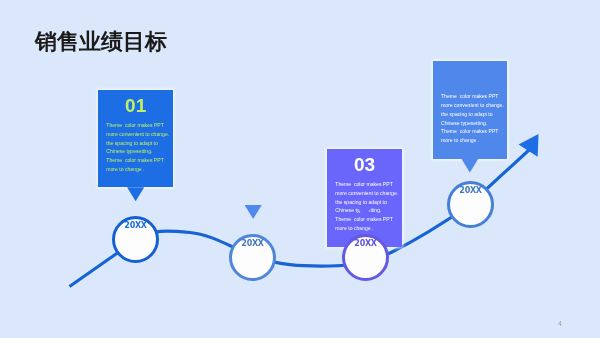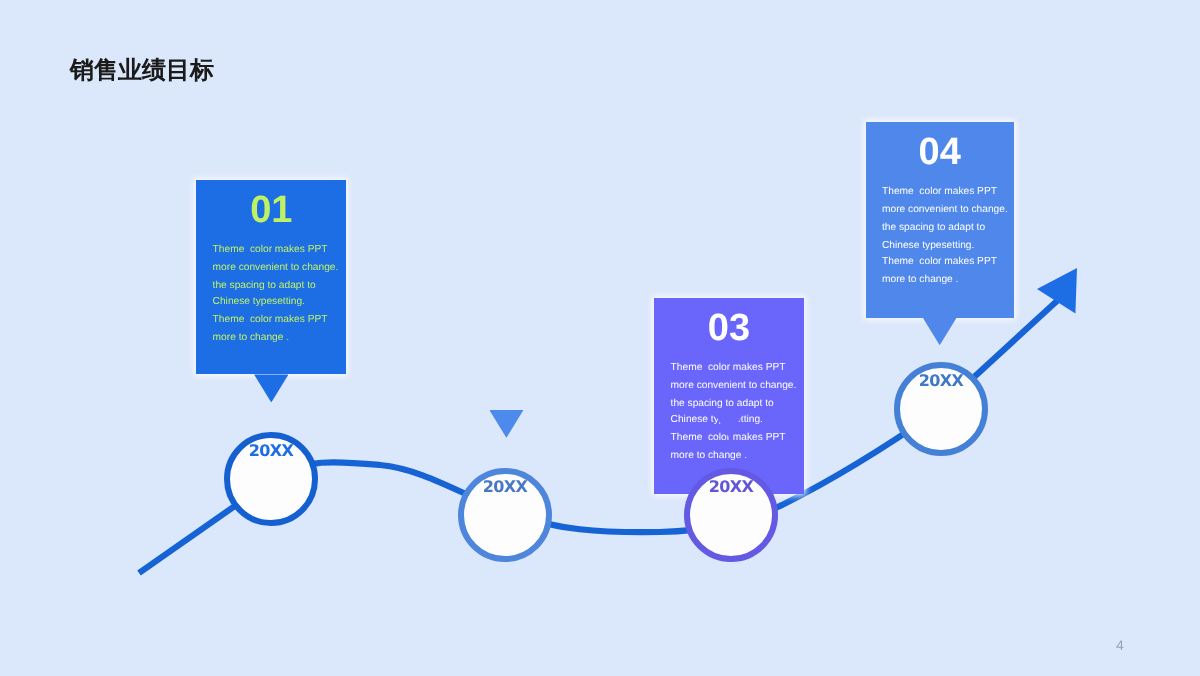--- a/index.html
+++ b/index.html
@@ -1,21 +1,21 @@
 <!DOCTYPE html>
 <html><head>
 <meta charset="utf-8">
 <style>
   html,body{margin:0;padding:0;background:#fff;}
   body{width:600px;height:338px;overflow:hidden;
        font-family:"Liberation Sans",sans-serif;}
   .slide{position:relative;width:600px;height:338px;background:#dbe7fb;overflow:hidden;}
 
   
-  .title{position:absolute;left:35px;top:27px;font-size:12px;font-weight:bold;
+  .title{position:absolute;left:35px;top:27px;font-size:22px;font-weight:bold;
          color:#1a1a1a;letter-spacing:0;white-space:nowrap;}
 
   
   .card{position:absolute;color:#fff;box-shadow:0 0 3px 0.8px rgba(255,255,255,0.85);}
   .card .num{position:absolute;left:0;right:0;top:5.5px;text-align:center;
              font-size:19px;font-weight:bold;line-height:19px;}
   .card .body{position:absolute;left:8px;top:31px;width:64px;
               font-size:5.1px;line-height:8.8px;white-space:pre;}
   .pointer{position:absolute;clip-path:polygon(0% 0%,100% 0%,50% 100%);}
 
@@ -61,21 +61,20 @@
     <div class="body">Theme  color makes PPT
 more convenient to change.
 the spacing to adapt to
 Chinese typesetting.
 Theme  color makes PPT
 more to change .</div>
   </div>
   <div class="pointer" style="left: 355.85px; top: 204.6px; width: 17.2px; height: 14px; background: rgb(106, 102, 252);"></div>
 
   <div class="card" style="left: 433px; top: 61.2px; width: 73.7px; height: 97.4px; background: rgb(79, 136, 234); color: rgb(255, 255, 255);">
-    <div class="num">04</div>
     <div class="body">Theme  color makes PPT
 more convenient to change.
 the spacing to adapt to
 Chinese typesetting.
 Theme  color makes PPT
 more to change .</div>
   </div>
   <div class="pointer" style="left: 461.25px; top: 158.6px; width: 17.2px; height: 14px; background: rgb(79, 136, 234);"></div>
 
   <div class="circ" style="left: 112px; top: 216px; border-color: rgb(21, 96, 208); color: rgb(29, 109, 229); background: rgb(253, 253, 254);">

